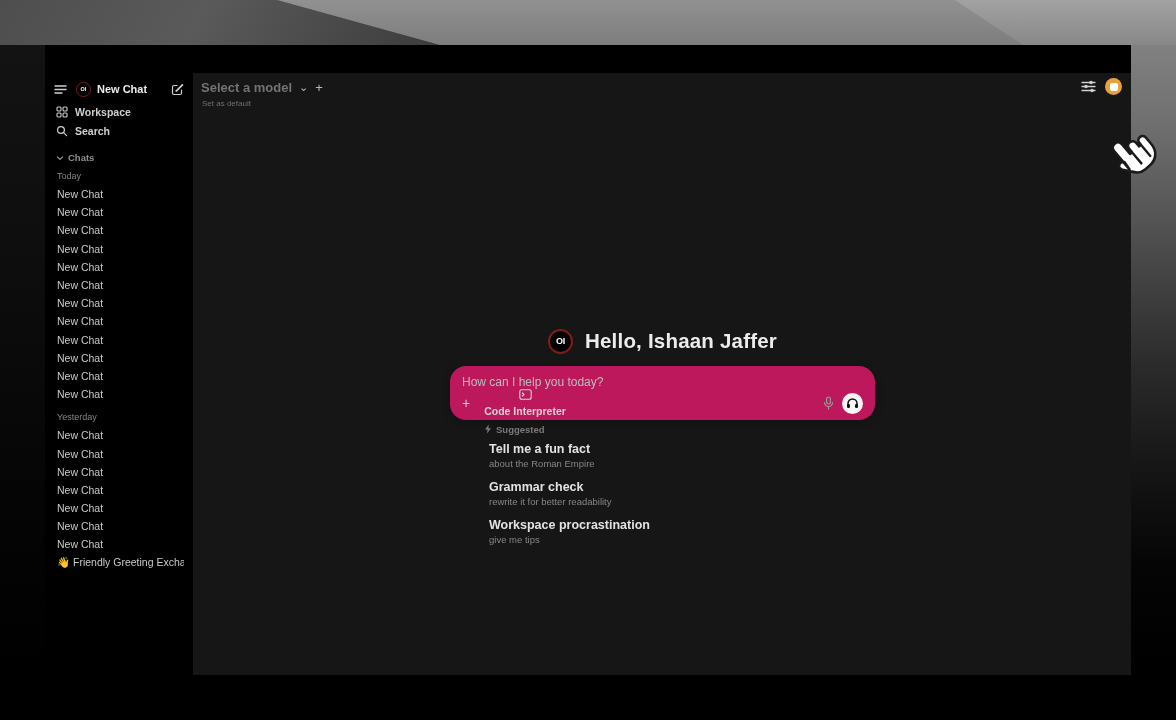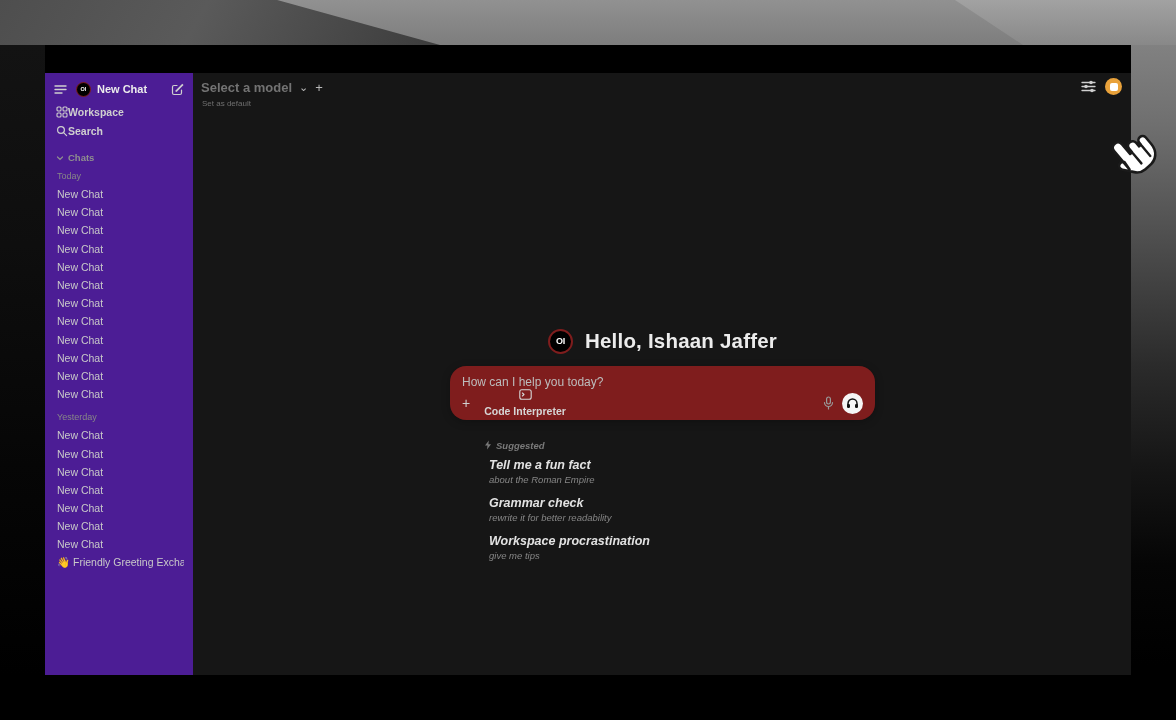--- a/index.html
+++ b/index.html
@@ -22,25 +22,25 @@
   .bg-left { position:absolute; left:0; top:45px; width:45px; height:675px;
             background:linear-gradient(180deg,#131313 0px,#0e0e0e 200px,#060606 420px,#000 630px); }
 
   
   .app { position:absolute; left:45px; top:45px; width:1086px; height:630px;
          background:#161616; overflow:hidden; }
   .titlebar { position:absolute; left:0; top:0; width:100%; height:28px; background:#000; }
 
   
   .sidebar { position:absolute; left:0; top:28px; width:148px; height:602px;
-             background:#4c1d95; padding:6px 9px; }
+             background:#000000; padding:6px 9px; }
   .sb-header { display:flex; align-items:center; height:20px; margin-bottom:3px; }
   .sb-title { font-size:11px; font-weight:700; color:#ececec; margin-left:6px; flex:1; }
   .sb-row { display:flex; align-items:center; height:19px; color:#cfcfcf;
-            font-size:10.5px; font-weight:600; border-radius:5px; padding-left:2px; }
+            font-size:10.5px; font-weight:600; gap:7px; border-radius:5px; padding-left:2px; }
   .sb-chats { display:flex; align-items:center; gap:4px; margin-top:11px; height:13px;
             font-size:9.5px; font-weight:600; color:#8f8f8f; padding-left:2px;text-align:center; }
   .grp-label { font-size:9px; color:#878787; margin-top:7px; margin-bottom:3px;
             padding-left:3px; height:11px; }
   .chat-item { height:18.2px; display:flex; align-items:center; font-size:10.5px;
             color:#c9c9c9; padding-left:3px; border-radius:4px; white-space:nowrap;
             overflow:hidden; }
 
   
   .main { position:absolute; left:148px; top:28px; width:938px; height:602px; background:#161616; }
@@ -58,32 +58,32 @@
   
   .center-col { position:absolute; left:257px; top:255px; width:425px; }
   .greeting { display:flex; align-items:center; justify-content:center; gap:12px;
               height:26px; margin-bottom:12px; }
   .oi-logo { background:#000; border:2px solid #7f1d1d; color:#fff; border-radius:50%;
              display:flex; align-items:center; justify-content:center; font-weight:700; }
   .oi-main { width:25px; height:25px; font-size:9px; letter-spacing:-.3px; }
   .oi-side { width:15px; height:15px; font-size:5.5px; border-width:1.5px; }
   .greet-text { font-size:20.5px; font-weight:600; color:#ececec; letter-spacing:.2px; }
 
-  .input-card { height:54px; background:#7f1d1d; border-radius:16px;
+  .input-card { height:54px; background:#be185d; border-radius:16px;
                 padding:9px 12px 8px 12px; display:flex; flex-direction:column;
                 box-shadow:0 2px 8px rgba(0,0,0,.25); }
   .placeholder { font-size:12px; color:#bdbdbd; }
   .controls { display:flex; align-items:center; margin-top:auto; }
   .ci-chip { display:flex; align-items:center; gap:5px; margin-left:14px;flex-direction:column; }
   .ci-label { font-size:10.5px; font-weight:600; color:#d6d6d6; }
   .spacer { flex:1; }
   .hp-btn { width:21px; height:21px; border-radius:50%; background:#f5f5f5;
             display:flex; align-items:center; justify-content:center; margin-left:8px; }
 
-  .suggested { margin-top:19px; margin-left:34px;font-style:italic; }
+  .suggested { margin-top:3px; margin-left:34px; }
   .sg-header { display:flex; align-items:center; gap:4px; height:12px; margin-bottom:7px; }
   .sg-header-label { font-size:9.5px; color:#7a7a7a; font-weight:600; }
   .sg-item { margin-bottom:10px; padding-left:5px; border-radius:6px; }
   .sg-title { font-size:12.5px; font-weight:600; color:#e2e2e2; line-height:1.25; }
   .sg-sub { font-size:9.5px; color:#868686; line-height:1.3; }
 
   .cursor { position:absolute; left:1100px; top:128px; width:60px; height:58px; z-index:50;
             pointer-events:none; }
   svg { display:block; }
 </style>

